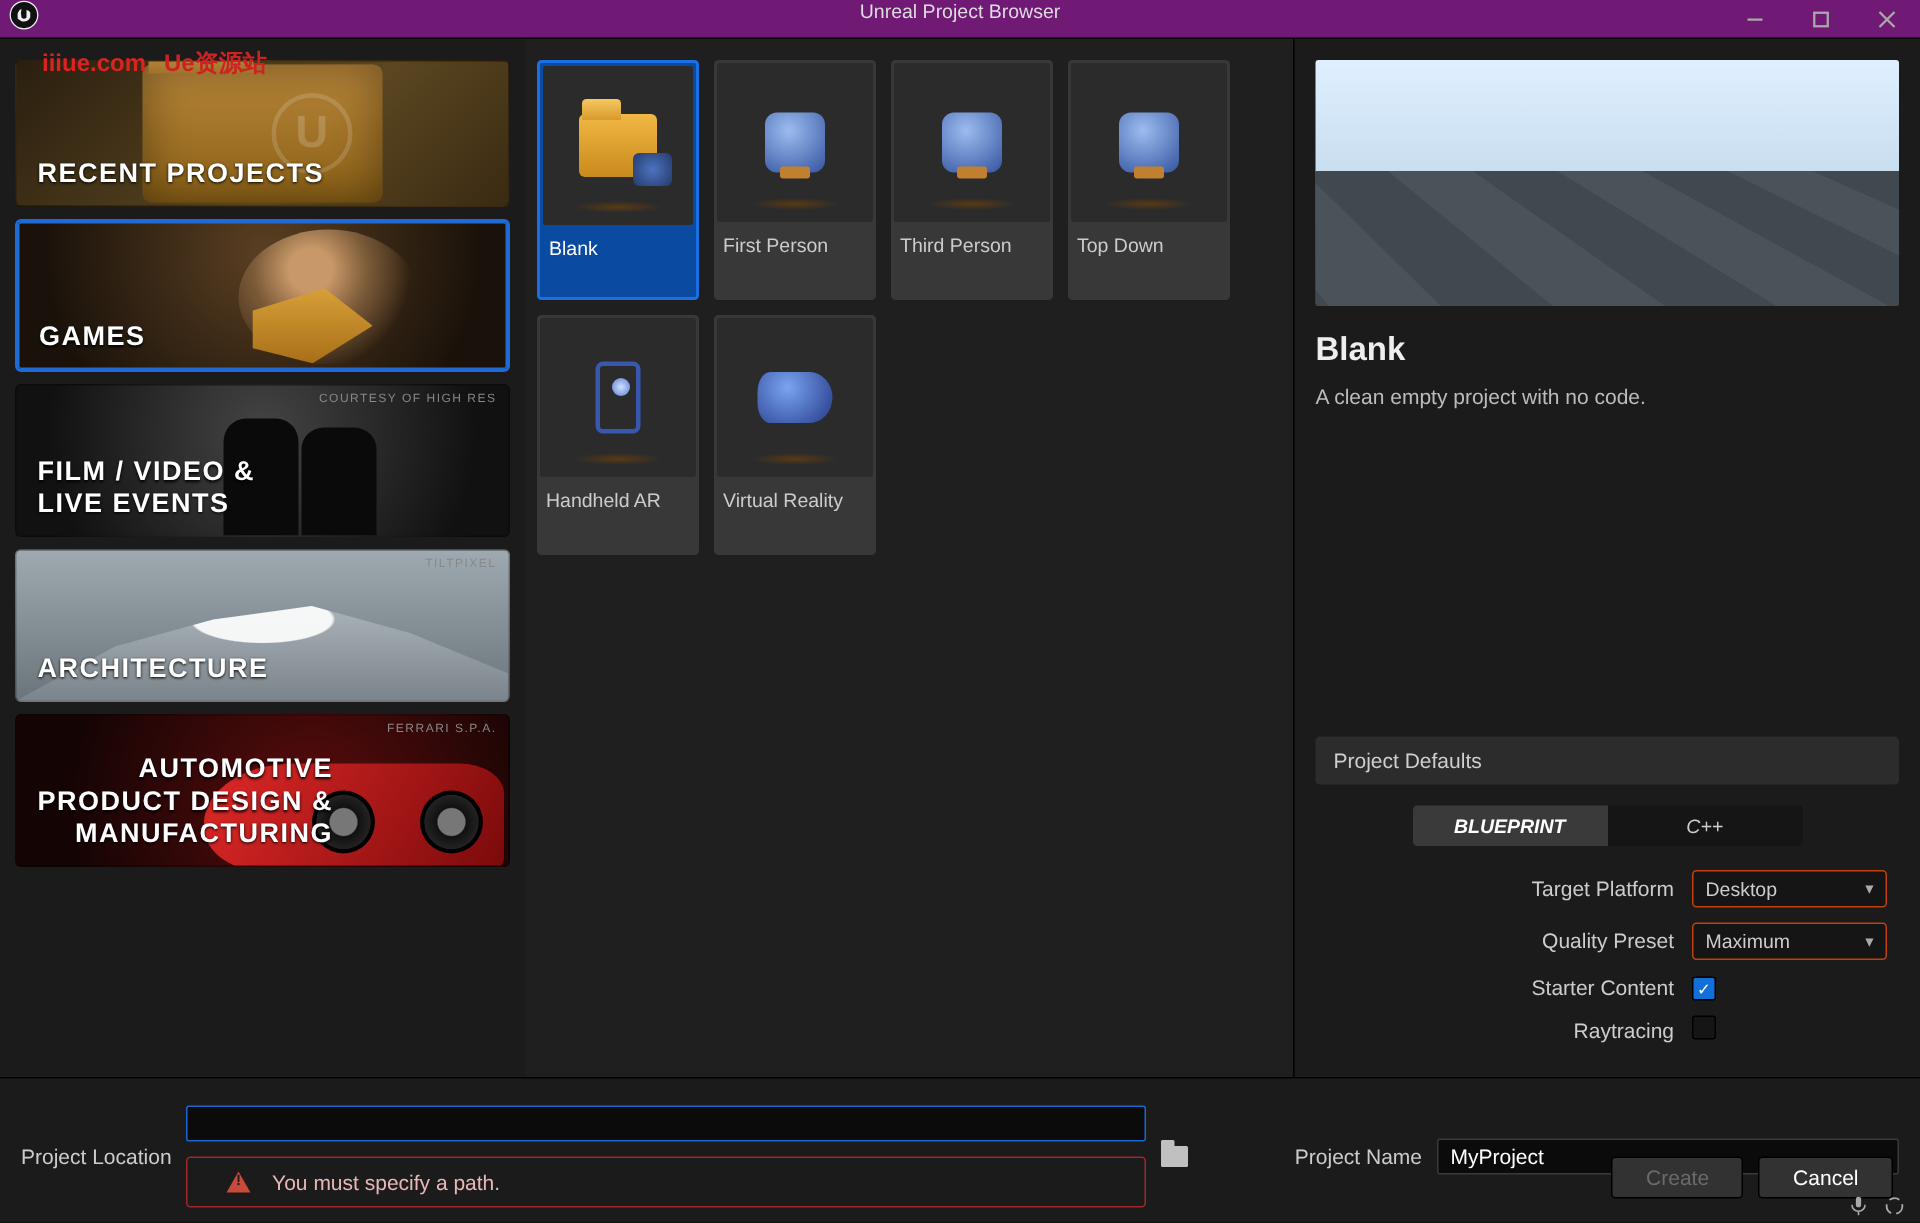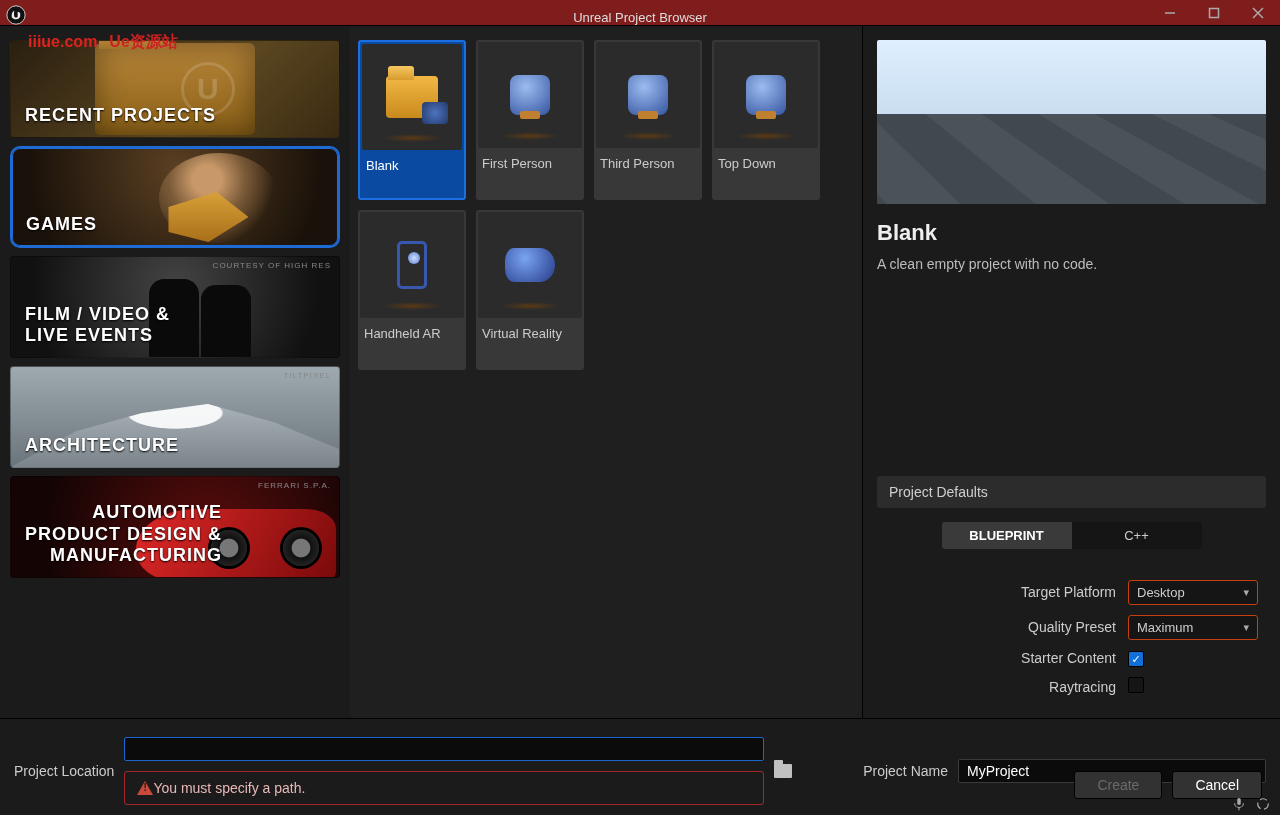--- a/index.html
+++ b/index.html
@@ -5,21 +5,21 @@
   * { box-sizing: border-box; margin: 0; padding: 0; font-family: "Segoe UI", Arial, sans-serif; }
   html, body { width: 1280px; height: 815px; background:#0f0f0f; color:#ccc; overflow:hidden; }
   body { display:flex; flex-direction:column; }
 
   
   .watermark { position:absolute; top:4px; left:28px; z-index:10; font-weight:bold; font-size:16px; font-family:"SimSun","Microsoft YaHei",serif;margin-top:28px; }
   .watermark .red { color:#d22; }
   .watermark .red2 { color:#c22; }
 
   
-  .titlebar { height:26px; background:#7f1d1d; display:flex; align-items:flex-end; position:relative; border-bottom:1px solid #000; }
+  .titlebar { height:26px; background:#701a75; display:flex; align-items:flex-start; position:relative; border-bottom:1px solid #000; }
   .titlebar .logo { width:20px; height:20px; margin-left:6px; position:relative; }
   .titlebar .title { position:absolute; left:50%; transform:translateX(-50%); font-size:13px; color:#ddd; }
   .window-controls { position:absolute; right:0; top:0; height:26px; display:flex; }
   .window-controls .wc { width:44px; display:flex; align-items:center; justify-content:center; color:#aaa; font-size:14px; cursor:pointer; }
 
   
   .main { flex:1; display:flex; background:#1b1b1b; min-height:0; }
   .left-col { width:350px; padding:14px 10px; background:#1b1b1b; display:flex; flex-direction:column; gap:8px; }
   .cat-card { position:relative; border-radius:4px; overflow:hidden; cursor:pointer; border:1px solid rgba(0,0,0,0.3); }
   .cat-card.selected { border:2px solid #1e6bd6; box-shadow:0 0 0 1px #1e6bd6 inset; }
@@ -29,21 +29,21 @@
   .cat-card.film { height:102px; }
   .cat-card.arch { height:102px; }
   .cat-card.auto { height:102px;text-align:right; }
   .cat-card .credit { position:absolute; top:4px; right:8px; font-size:8px; color:#888; letter-spacing:1px; }
 
   
   .bg-recent { background:linear-gradient(135deg,#2a1f10,#5a4620 60%,#3a2a12); }
   .bg-recent .folder { position:absolute; left:50%; top:50%; transform:translate(-50%,-50%); width:160px; height:92px; background:linear-gradient(#b8863a,#8a6016); border-radius:6px; box-shadow:inset 0 0 30px rgba(0,0,0,0.4); }
   .bg-recent .folder::before { content:""; position:absolute; top:-14px; left:4px; width:70px; height:20px; background:linear-gradient(#c89648,#a0722a); border-radius:4px 4px 0 0; }
   .bg-recent .u { position:absolute; left:60%; top:50%; transform:translate(-50%,-50%); width:54px; height:54px; border:3px solid rgba(255,255,255,0.15); border-radius:50%; display:flex; align-items:center; justify-content:center; color:rgba(255,255,255,0.18); font-size:30px; font-weight:bold; }
-  .bg-games { background:radial-gradient(circle at 50% 20%,#5a3f22,#1a120a 80%);border-radius:10px; }
+  .bg-games { background:radial-gradient(circle at 50% 20%,#5a3f22,#1a120a 80%); }
   .bg-games .paragon { position:absolute; left:45%; top:5%; width:120px; height:90px; background:radial-gradient(circle at 40% 30%, #c89868 15%, #7a5a38 40%, rgba(0,0,0,0) 70%); border-radius:50%; }
   .bg-games .scarf { position:absolute; left:48%; top:45%; width:80px; height:50px; background:linear-gradient(#d8a038,#a86f18); clip-path:polygon(0 30%,60% 0,100% 50%,50% 100%,0 80%); }
   .bg-film { background:radial-gradient(circle at 50% 30%,#444,#111 80%); }
   .bg-film .sil1,.bg-film .sil2 { position:absolute; bottom:0; width:50px; height:78px; background:#0a0a0a; border-radius:30% 30% 0 0 / 20% 20% 0 0; }
   .bg-film .sil1 { left:42%; } .bg-film .sil2 { left:58%; height:72px;}
   .bg-arch { background:linear-gradient(#9faab0,#6a747a); }
   .bg-arch .bldg { position:absolute; left:0; top:10%; right:0; bottom:0;
     background:
       radial-gradient(ellipse at 50% 40%, rgba(255,255,255,0.9) 20%, rgba(255,255,255,0) 21%),
       linear-gradient(#bcc6cc,#7a848a);
@@ -83,40 +83,40 @@
   .preview .floor { position:absolute; left:-10%; right:-10%; top:45%; bottom:-30%;
     background:
       repeating-linear-gradient(45deg,#4b5258 0 40px,#41484e 40px 80px),
       linear-gradient(#6a7278,#2a2e32);
     transform:perspective(400px) rotateX(55deg); transform-origin:50% 0; }
   .detail-title { margin-top:16px; font-size:22px; font-weight:bold; color:#eee; }
   .detail-desc { margin-top:10px; font-size:14px; color:#bcbcbc; }
   .section-header { margin-top:auto; background:#2c2c2c; border-radius:3px; padding:8px 12px; font-size:14px; color:#cfcfcf; }
   .defaults { padding:14px 8px 22px; display:grid; grid-template-columns:1fr 130px; row-gap:10px; align-items:center; font-size:14px; color:#ccc; }
   .defaults .lbl { text-align:right; padding-right:12px; }
-  .seg { grid-column:1 / span 2; display:flex; justify-content:center; margin-bottom:21px; }
+  .seg { grid-column:1 / span 2; display:flex; justify-content:center; margin-bottom:6px;font-style:italic; }
   .seg .segbtn { width:130px; padding:6px 0; text-align:center; font-size:13px; background:#151515; color:#ccc; cursor:pointer; }
   .seg .segbtn.first { border-radius:3px 0 0 3px; }
   .seg .segbtn.last  { border-radius:0 3px 3px 0; }
   .seg .segbtn.active { background:#3a3a3a; color:#fff; font-weight:bold; }
   .dd { background:#151515; border:1px solid #c2410c; border-radius:3px; padding:4px 8px; display:flex; align-items:center; justify-content:space-between; cursor:pointer; font-size:13px; }
   .dd .chev { font-size:11px; color:#aaa; }
   .chk { width:16px; height:16px; background:#151515; border:1px solid #000; border-radius:2px; display:inline-flex; align-items:center; justify-content:center; cursor:pointer; }
   .chk.checked { background:#1170d8; color:#fff; font-size:11px; }
 
   
   .bottom { border-top:1px solid #000; background:#1b1b1b; padding:18px 14px 10px; position:relative; }
   .row1 { display:flex; align-items:center; gap:10px; }
   .row1 .fldlbl { font-size:14px; color:#ccc; }
   .loc-wrap { display:flex; flex-direction:column; }
   .loc-input { width:640px; background:#0b0b0b; border:1px solid #1a66d0; border-radius:2px; padding:4px 8px; height:24px; color:#fff; font-size:13px; }
   .folder-btn { width:18px; height:14px; background:#c0c0c0; border-radius:1px; position:relative; cursor:pointer; }
   .folder-btn::before { content:""; position:absolute; top:-4px; left:0; width:9px; height:5px; background:#c0c0c0; border-radius:1px 1px 0 0; }
   .name-input { width:308px; background:#0b0b0b; border:1px solid #3a3a3a; border-radius:2px; padding:4px 8px; height:24px; color:#ffffff; font-size:14px; }
-  .err-box { margin-top:10px; border:1px solid #a02828; border-radius:3px; padding:8px 12px; display:flex; align-items:center; color:#e8b8b8; font-size:14px; }
+  .err-box { margin-top:10px; border:1px solid #a02828; border-radius:3px; padding:8px 26px; display:flex; align-items:center; gap:14px; color:#e8b8b8; font-size:14px; }
   .btnrow { position:absolute; right:18px; bottom:16px; display:flex; gap:10px; }
   .btn { background:#323232; border:1px solid #000; border-radius:3px; padding:5px 22px; font-size:14px; cursor:pointer; color:#fff; }
   .btn.disabled { color:#6a6a6a; cursor:default; }
   .statusbar { position:absolute; right:6px; bottom:0; display:flex; gap:6px; padding:2px; }
   .sb-ico { width:18px; height:18px; color:#aaa; display:flex; align-items:center; justify-content:center; }
   .warn-tri { width:0; height:0; border-left:8px solid transparent; border-right:8px solid transparent; border-bottom:14px solid #c74a3a; position:relative; }
   .warn-tri::after { content:"!"; position:absolute; left:-2px; top:1px; color:#1b1b1b; font-size:10px; font-weight:bold; }
   svg { display:block; }
 </style>
 </head>

